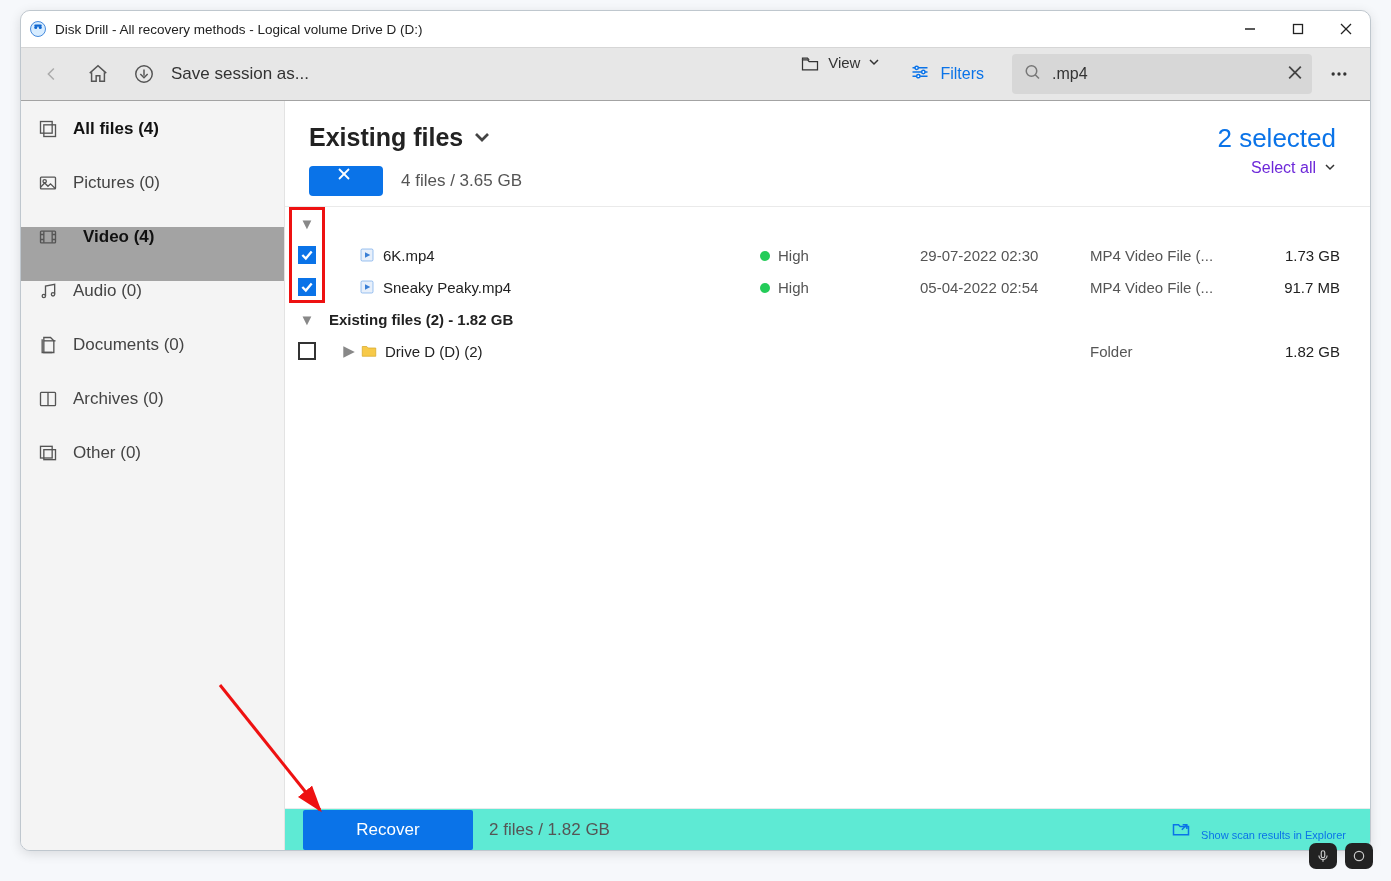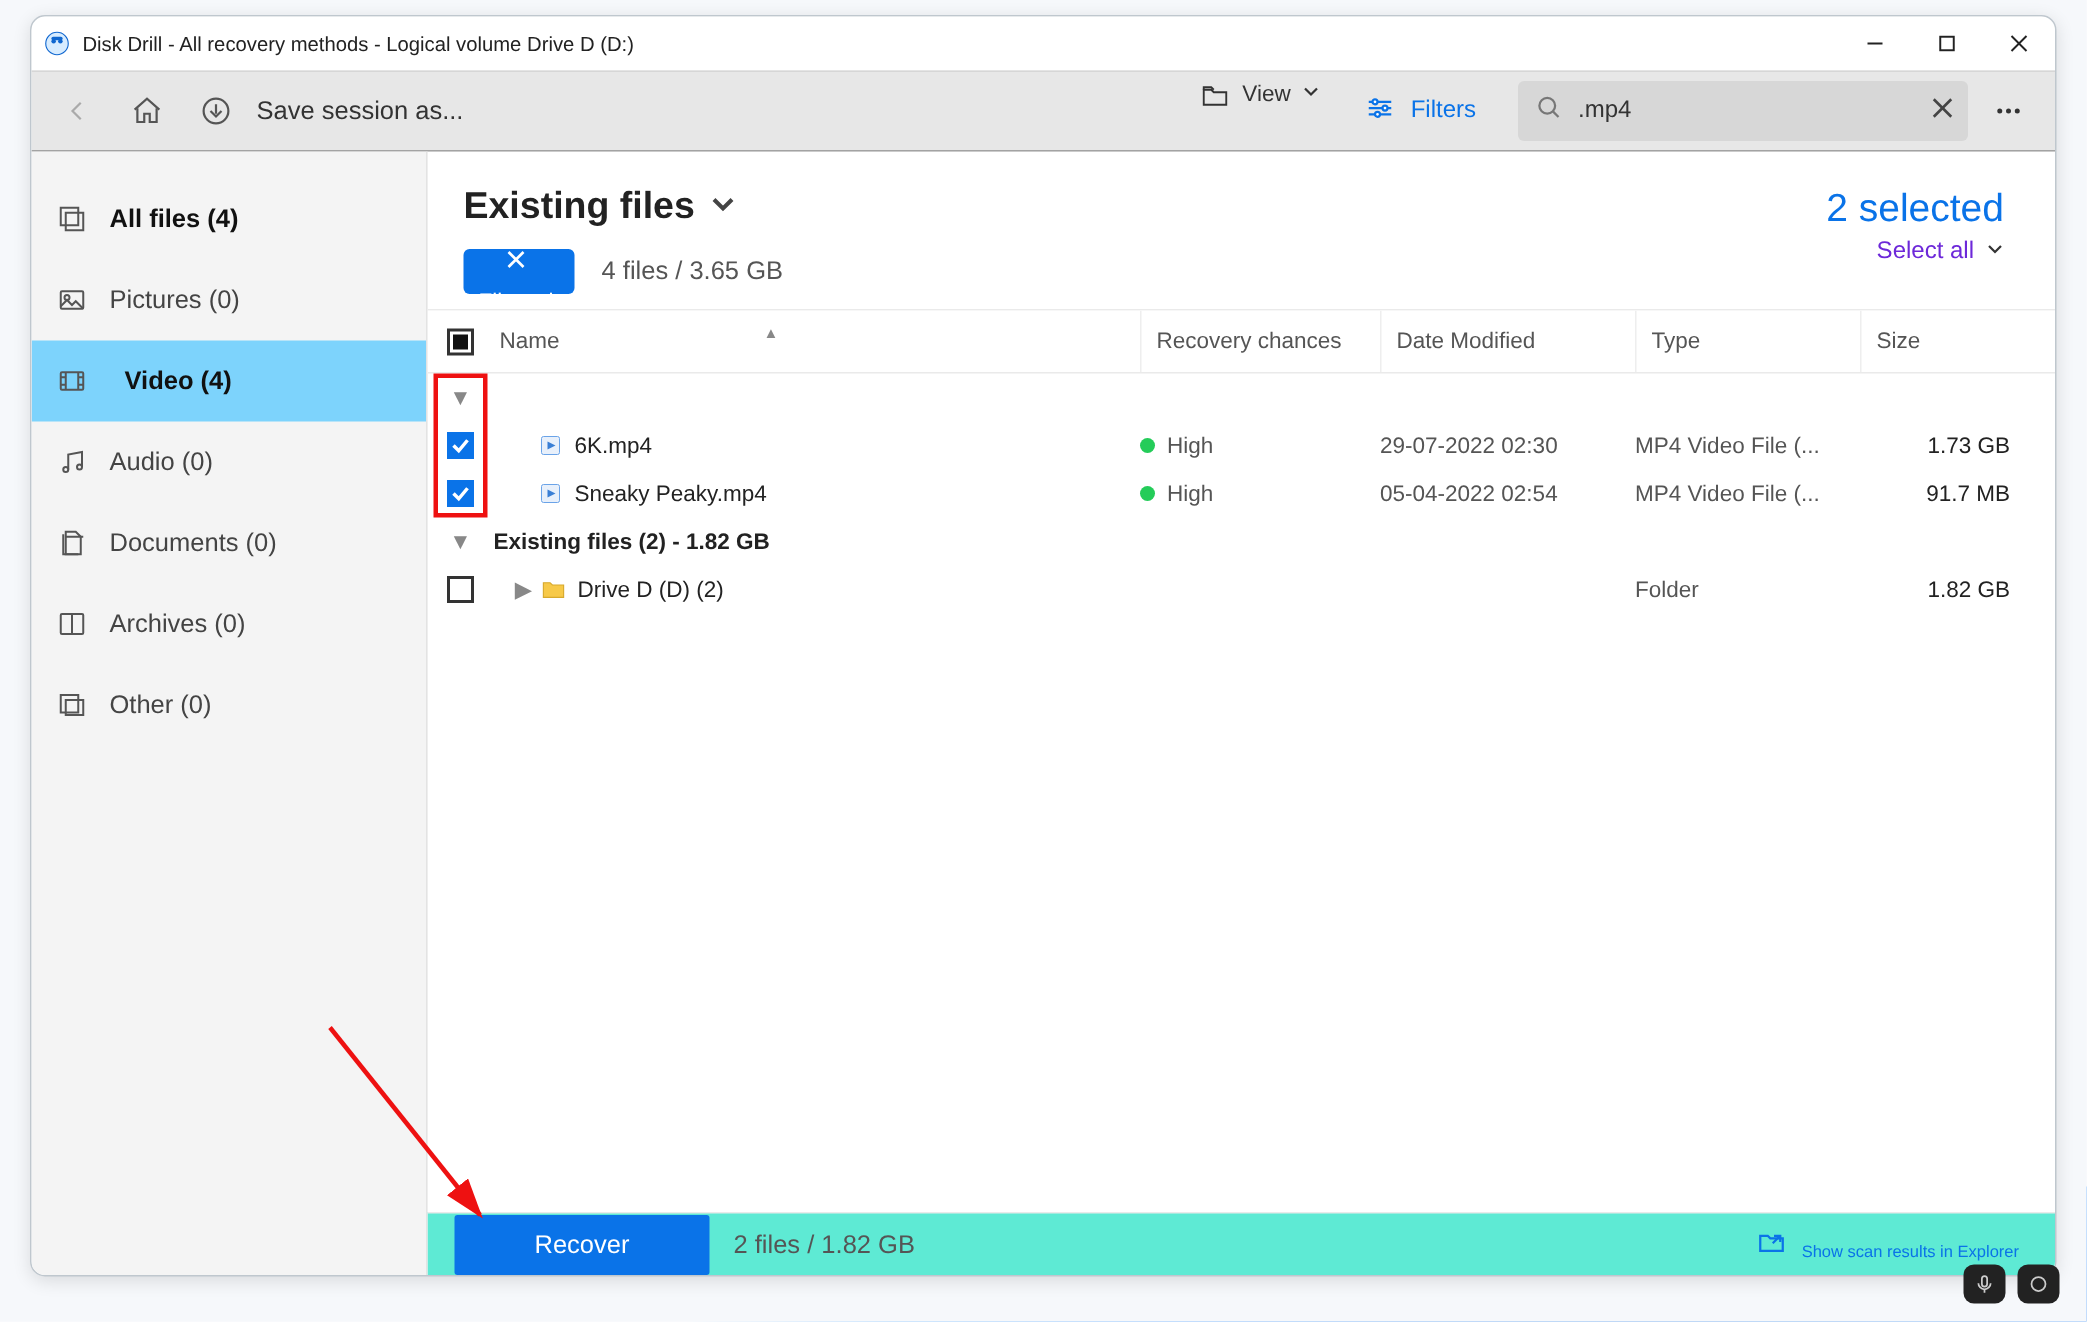--- a/index.html
+++ b/index.html
@@ -25,22 +25,22 @@
   .view-menu { display: flex; align-items: flex-start; gap: 8px; color: #333; padding: 0 12px; height: 40px; border-radius: 4px; }
   .filters-btn { display: flex; align-items: center; gap: 10px; color: #0a73e8; padding: 0 14px; height: 40px; border-radius: 4px; font-size: 16px; }
   .search-wrap { position: relative; margin-left: 10px; }
   .search-input { width: 300px; height: 40px; background: #d7d7d7; border: none; border-radius: 4px; padding: 0 40px 0 40px; font-size: 16px; color: #333; outline: none; }
   .search-icon { position: absolute; left: 12px; top: 50%; transform: translateY(-50%); color: #666; }
   .search-clear { position: absolute; right: 10px; top: 50%; transform: translateY(-50%); color: #555; }
   .more-btn { width: 46px; height: 46px; display:flex; align-items:center; justify-content:center; color:#333; }
   
   .body { flex: 1; display: flex; overflow: hidden; }
   .sidebar { width: 264px; background: #f4f4f4; border-right: 1px solid #e3e3e3; padding-top: 18px; }
-  .side-item { display: flex; align-items: center; gap: 14px; height: 54px; padding: 0 16px; color: #444; font-size: 17px; }
-  .side-item.active { background: #7dd3fc; color: #111; font-weight: 600; gap: 24px; }
+  .side-item { display: flex; align-items: flex-start; gap: 14px; height: 54px; padding: 0 16px; color: #444; font-size: 17px; }
+  .side-item.active { background: #a3a3a3; color: #111; font-weight: 600; gap: 24px; }
   .side-item .ic { width: 22px; color: #555; display:flex; align-items:center; justify-content:center; }
   
   .content { flex: 1; display: flex; flex-direction: column; overflow: hidden; }
   .content-header { padding: 22px 34px 10px 24px; display: flex; justify-content: space-between; }
   .ch-left { }
   .heading { font-size: 25px; font-weight: 700; display: flex; align-items: center; gap: 10px; }
   .heading .chev { color: #444; }
   .sub-row { margin-top: 14px; display: flex; align-items: center; gap: 18px; }
   .filtered-chip { background: #0a73e8; color: #fff; border-radius: 4px; height: 30px; display: flex; align-items: center; padding: 0 14px 0 10px; gap: 10px; font-size: 15px; flex-direction: column; }
   .filtered-chip .xic { color: #fff; }
@@ -289,41 +289,20 @@
           <div class="select-all">
             <span>Select all</span>
             <span><svg width="12" height="12" viewBox="0 0 12 12">
                   <path d="M2 4l4 4 4-4" fill="none" stroke="#333" stroke-width="1.5"></path>
                 </svg></span>
           </div>
         </div>
       </div>
 
       <div class="table-wrap">
-        <div class="thead">
-          <div class="col-check">
-              <div class="cb partial"></div>
-            </div>
-          <div class="col-name-h">
-            <span>Name</span>
-            <span class="sort-caret">▲</span>
-          </div>
-          <div class="col-recov hd-border">
-              <span>Recovery chances</span>
-            </div>
-          <div class="col-date hd-border">
-              <span>Date Modified</span>
-            </div>
-          <div class="col-type hd-border">
-              <span>Type</span>
-            </div>
-          <div class="col-size hd-border">
-              <span>Size</span>
-            </div>
-        </div>
 
         <div class="group-wrap">
           <div class="highlight-rect"></div>
           <div class="row group">
             <div class="col-check">
                 <span class="expand">▼</span>
               </div>
           </div>
           <div class="row">
             <div class="col-check">

